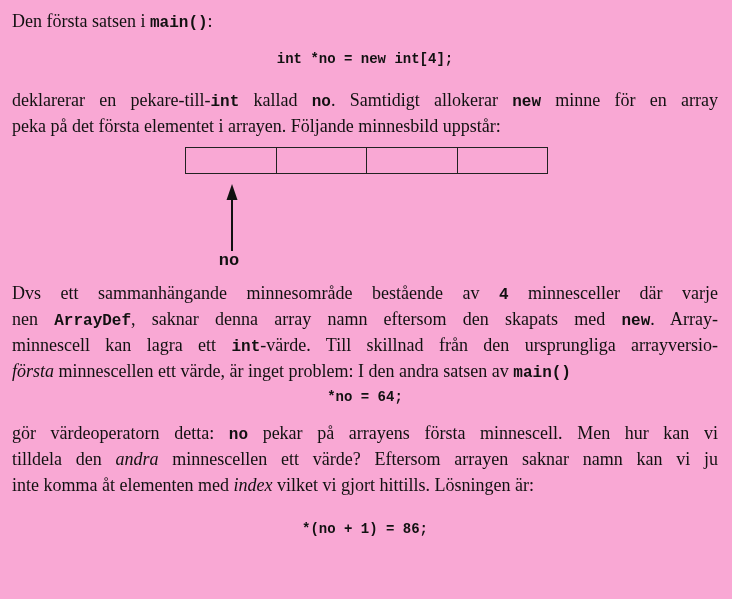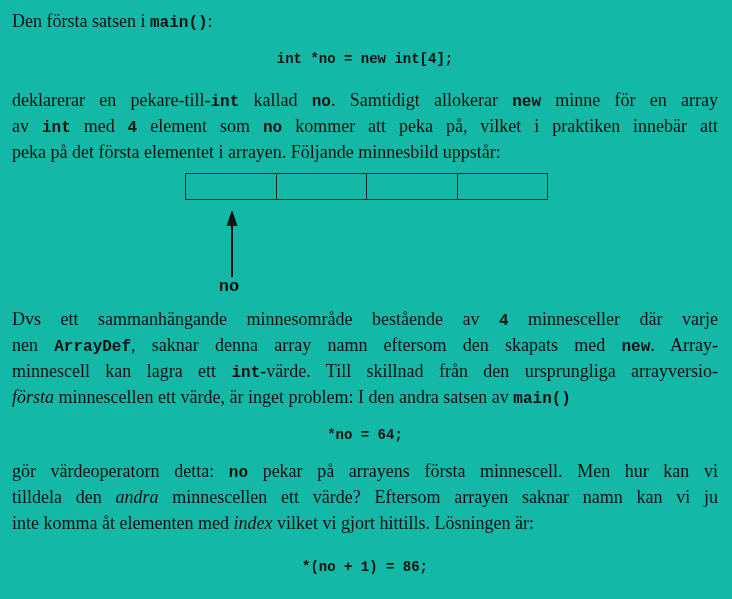--- a/index.html
+++ b/index.html
@@ -1,21 +1,21 @@
 <!DOCTYPE html>
 <html><head>
 <meta charset="utf-8">
 <style>
   html, body { margin: 0; padding: 0; background: #ffffff; }
   .page {
     position: relative;
     width: 732px;
     height: 599px;
     box-sizing: border-box;
-    background: #14b8a6;
+    background: #f9a8d4;
     color: #111111;
     padding: 8px 14px 0 12px;
     font-family: "Liberation Serif", serif;
     font-size: 18px;
     overflow: hidden;
   }
   .line { height: 26px; line-height: 26px; white-space: normal; }
   .jline { text-align: justify; text-align-last: justify; }
   .nline { text-align: left; }
   .seg-r { font-family: "Liberation Serif", serif; }
@@ -23,21 +23,21 @@
   .seg-i { font-style: italic; }
 
   .codeline {
     font-family: "Liberation Mono", monospace;
     font-weight: bold;
     font-size: 14px;
     text-align: center;
     line-height: 26px;
   }
   .code-first  { margin-top: 12px; height: 28px; }
-  .code-second { margin-top: 12px; height: 26px; }
+  .code-second { height: 26px; }
   .code-third  { margin-top: 18px; height: 26px; }
   .hl { padding: 3px 9px 2px 9px; }
 
   .para1 { margin-top: 13px; }
   .para2 { margin-top: 6px; }
   .para3 { margin-top: 10px; }
 
   .diagram { position: relative; height: 127px; margin-top: 8px; }
   .memarray {
     display: flex;
@@ -66,21 +66,20 @@
 <div class="page">
 
   <div class="line nline"><span class="seg-r">Den första satsen i </span><span class="seg-m">main()</span><span class="seg-r">:</span></div>
 
   <div class="codeline code-first">
     <span class="hl">int *no = new int[4];</span>
   </div>
 
   <div class="para1">
     <div class="line jline"><span class="seg-r">deklarerar en pekare-till-</span><span class="seg-m">int</span><span class="seg-r"> kallad </span><span class="seg-m">no</span><span class="seg-r">. Samtidigt allokerar </span><span class="seg-m">new</span><span class="seg-r"> minne för en array</span></div>
-    <div class="line jline"><span class="seg-r">av </span><span class="seg-m">int</span><span class="seg-r"> med </span><span class="seg-m">4</span><span class="seg-r"> element som </span><span class="seg-m">no</span><span class="seg-r"> kommer att peka på, vilket i praktiken innebär att</span></div>
     <div class="line nline"><span class="seg-r">peka på det första elementet i arrayen. Följande minnesbild uppstår:</span></div>
   </div>
 
   <div class="diagram">
     <div class="memarray">
         <div class="cell"></div>
         <div class="cell"></div>
         <div class="cell"></div>
         <div class="cell"></div>
       </div>

